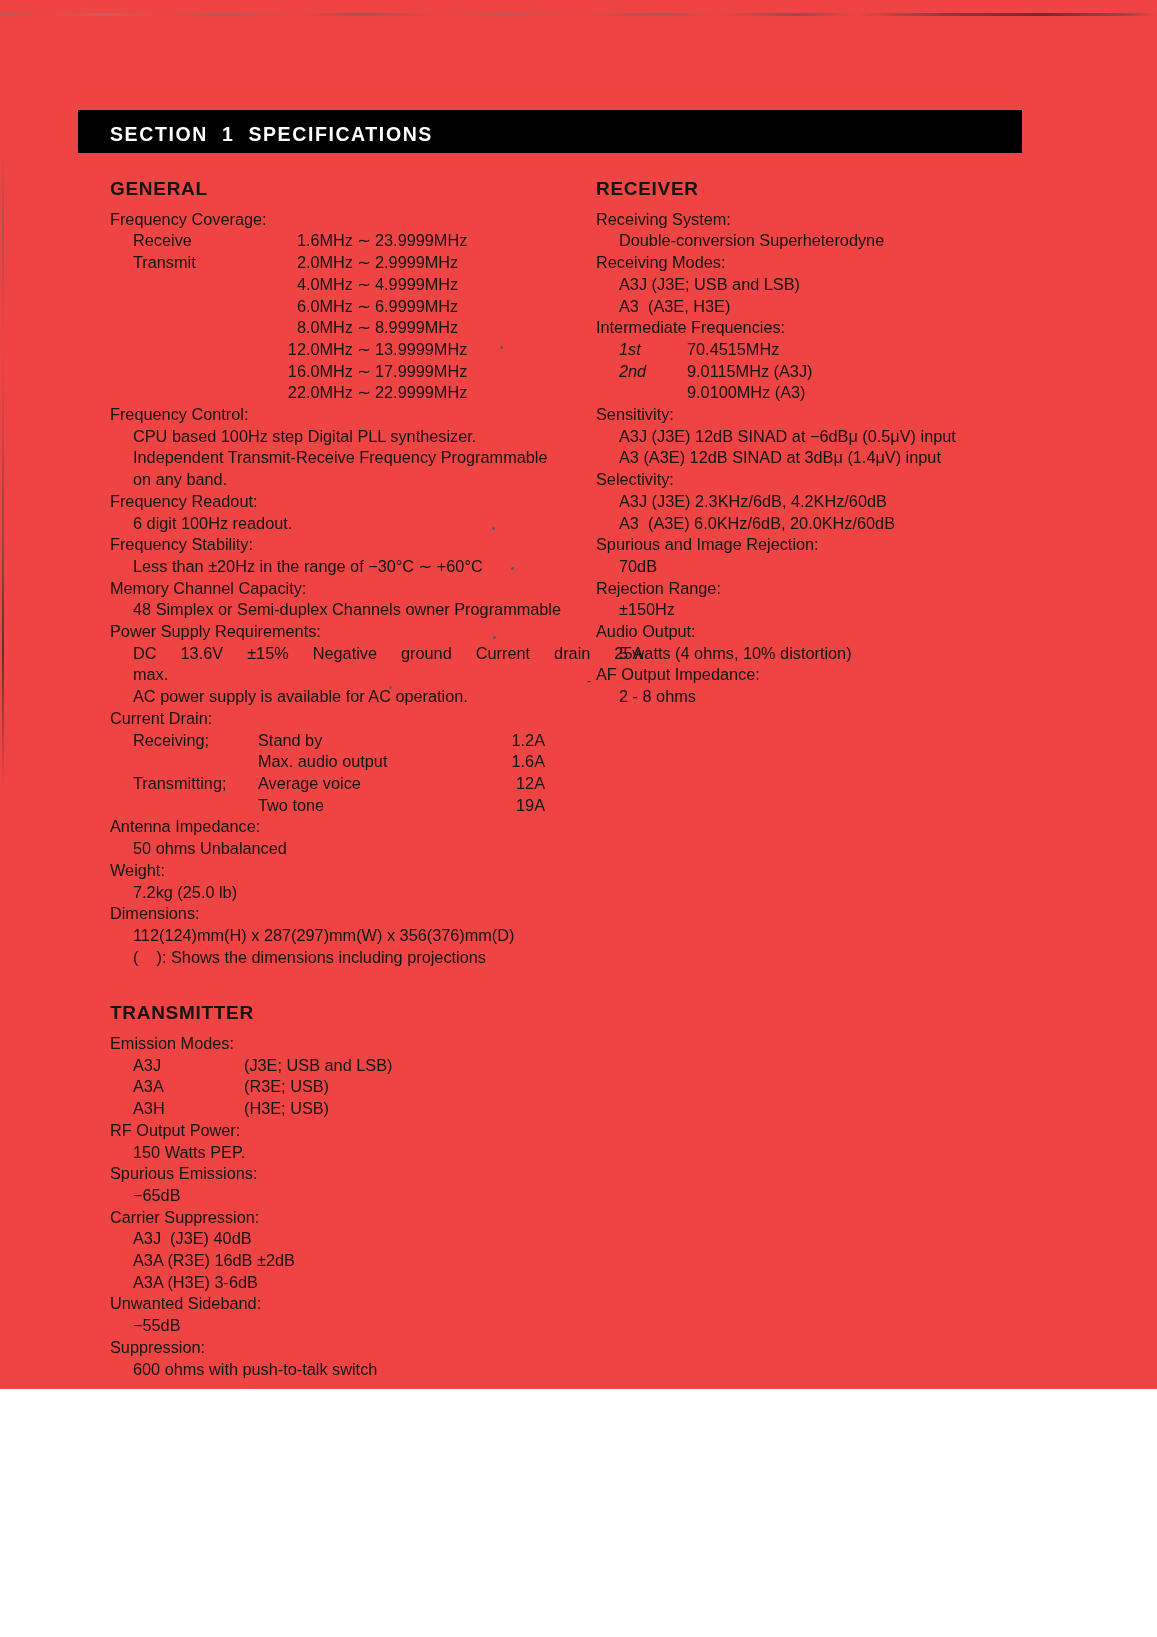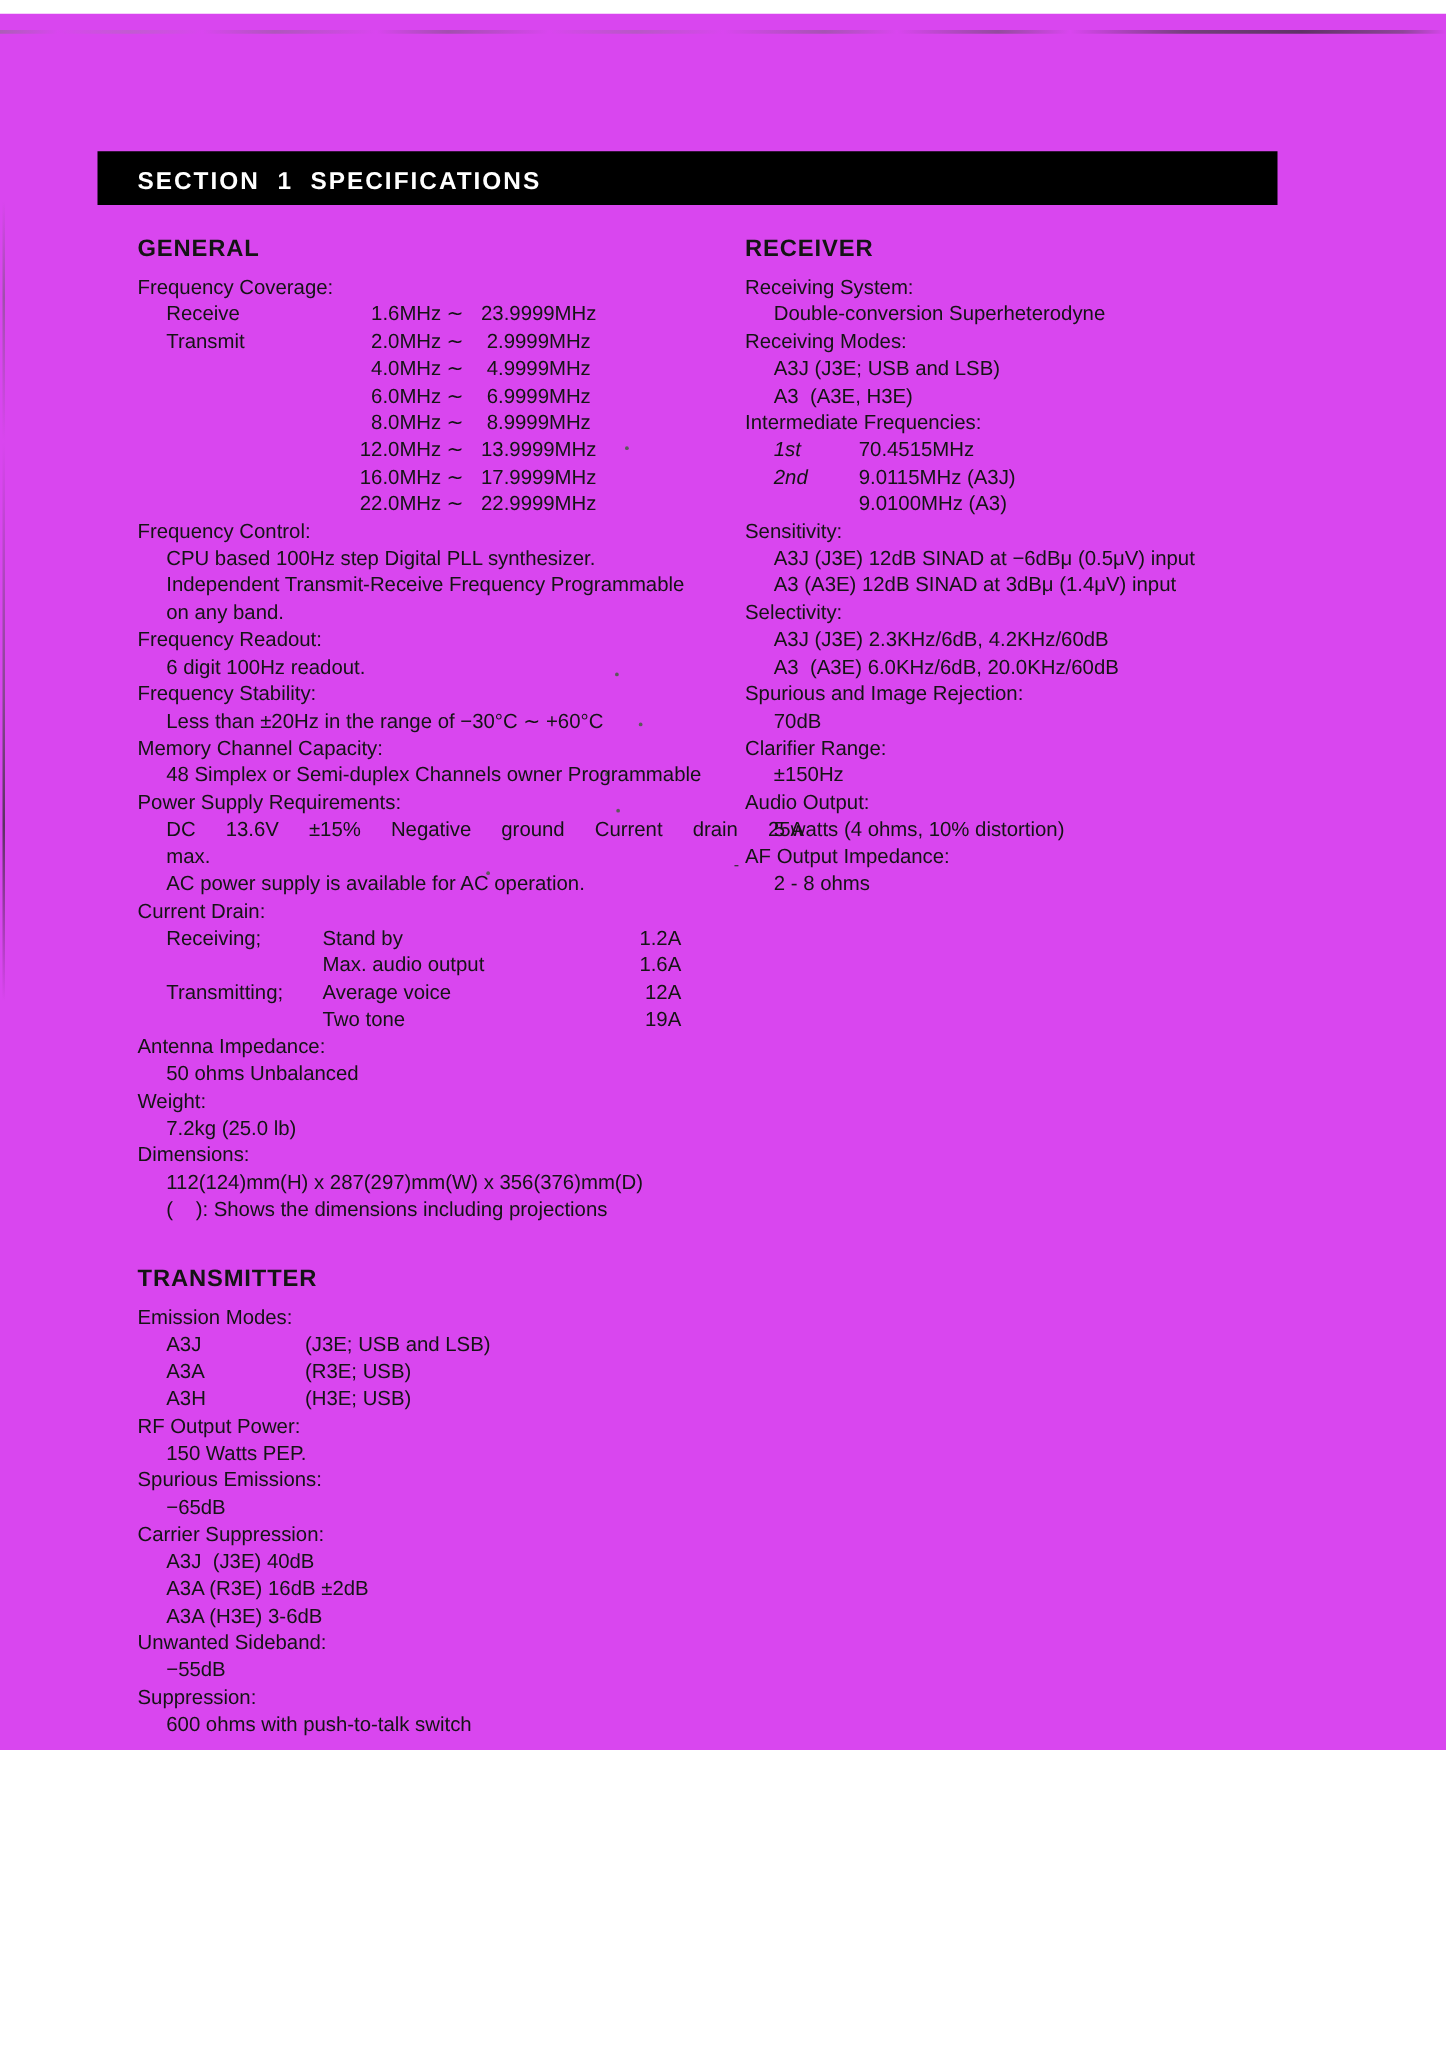--- a/index.html
+++ b/index.html
@@ -10,22 +10,21 @@
   }
   body {
     font-family: "Liberation Sans", sans-serif;
     color: #141414;
   }
   #page {
     position: relative;
     width: 1157px;
     height: 1389px;
     overflow: hidden;
-    background: #d946ef;
-    margin-top: 11px;
+    background: #ef4444;
   }
 
   
   .scan-top-streak {
     position: absolute;
     top: 13px;
     left: 0;
     width: 1157px;
     height: 3px;
     background: linear-gradient(90deg,
@@ -115,21 +114,21 @@
   .ind1 { padding-left: 23px; white-space: pre; margin: 0; }
 
   
   .freq-row {
     display: flex;
     padding-left: 23px;
   }
   .freq-row .f-name { width: 132px; flex: 0 0 132px; white-space: pre; }
   .freq-row .f-lo   { width: 88px; flex: 0 0 88px; text-align: right; white-space: pre; }
   .freq-row .f-tilde{ width: 22px; flex: 0 0 22px; text-align: center; }
-  .freq-row .f-hi   { width: 112px; flex: 0 0 112px; text-align: center; white-space: pre; }
+  .freq-row .f-hi   { width: 112px; flex: 0 0 112px; text-align: left; white-space: pre; }
 
   
   .drain-row {
     display: flex;
     padding-left: 23px;
   }
   .drain-row .d-mode { width: 125px; flex: 0 0 125px; white-space: pre; }
   .drain-row .d-cond { width: 215px; flex: 0 0 215px; white-space: pre; }
   .drain-row .d-val  { width: 72px; flex: 0 0 72px; text-align: right; white-space: pre; }
 
@@ -368,21 +367,21 @@
     <p class="ind1">A3J (J3E) 12dB SINAD at −6dBμ (0.5μV) input</p>
     <p class="ind1">A3 (A3E) 12dB SINAD at 3dBμ (1.4μV) input</p>
 
     <p class="lbl">Selectivity:</p>
     <p class="ind1">A3J (J3E) 2.3KHz/6dB, 4.2KHz/60dB</p>
     <p class="ind1">A3  (A3E) 6.0KHz/6dB, 20.0KHz/60dB</p>
 
     <p class="lbl">Spurious and Image Rejection:</p>
     <p class="ind1">70dB</p>
 
-    <p class="lbl">Clarifier Range:</p>
+    <p class="lbl">Rejection Range:</p>
     <p class="ind1">±150Hz</p>
 
     <p class="lbl">Audio Output:</p>
     <p class="ind1">5 watts (4 ohms, 10% distortion)</p>
 
     <p class="lbl rel"><span class="af-tick">-</span><span>AF Output Impedance:</span></p>
     <p class="ind1">2 - 8 ohms</p>
   </div>
 
   <div class="page-footer">— 1 —</div>

